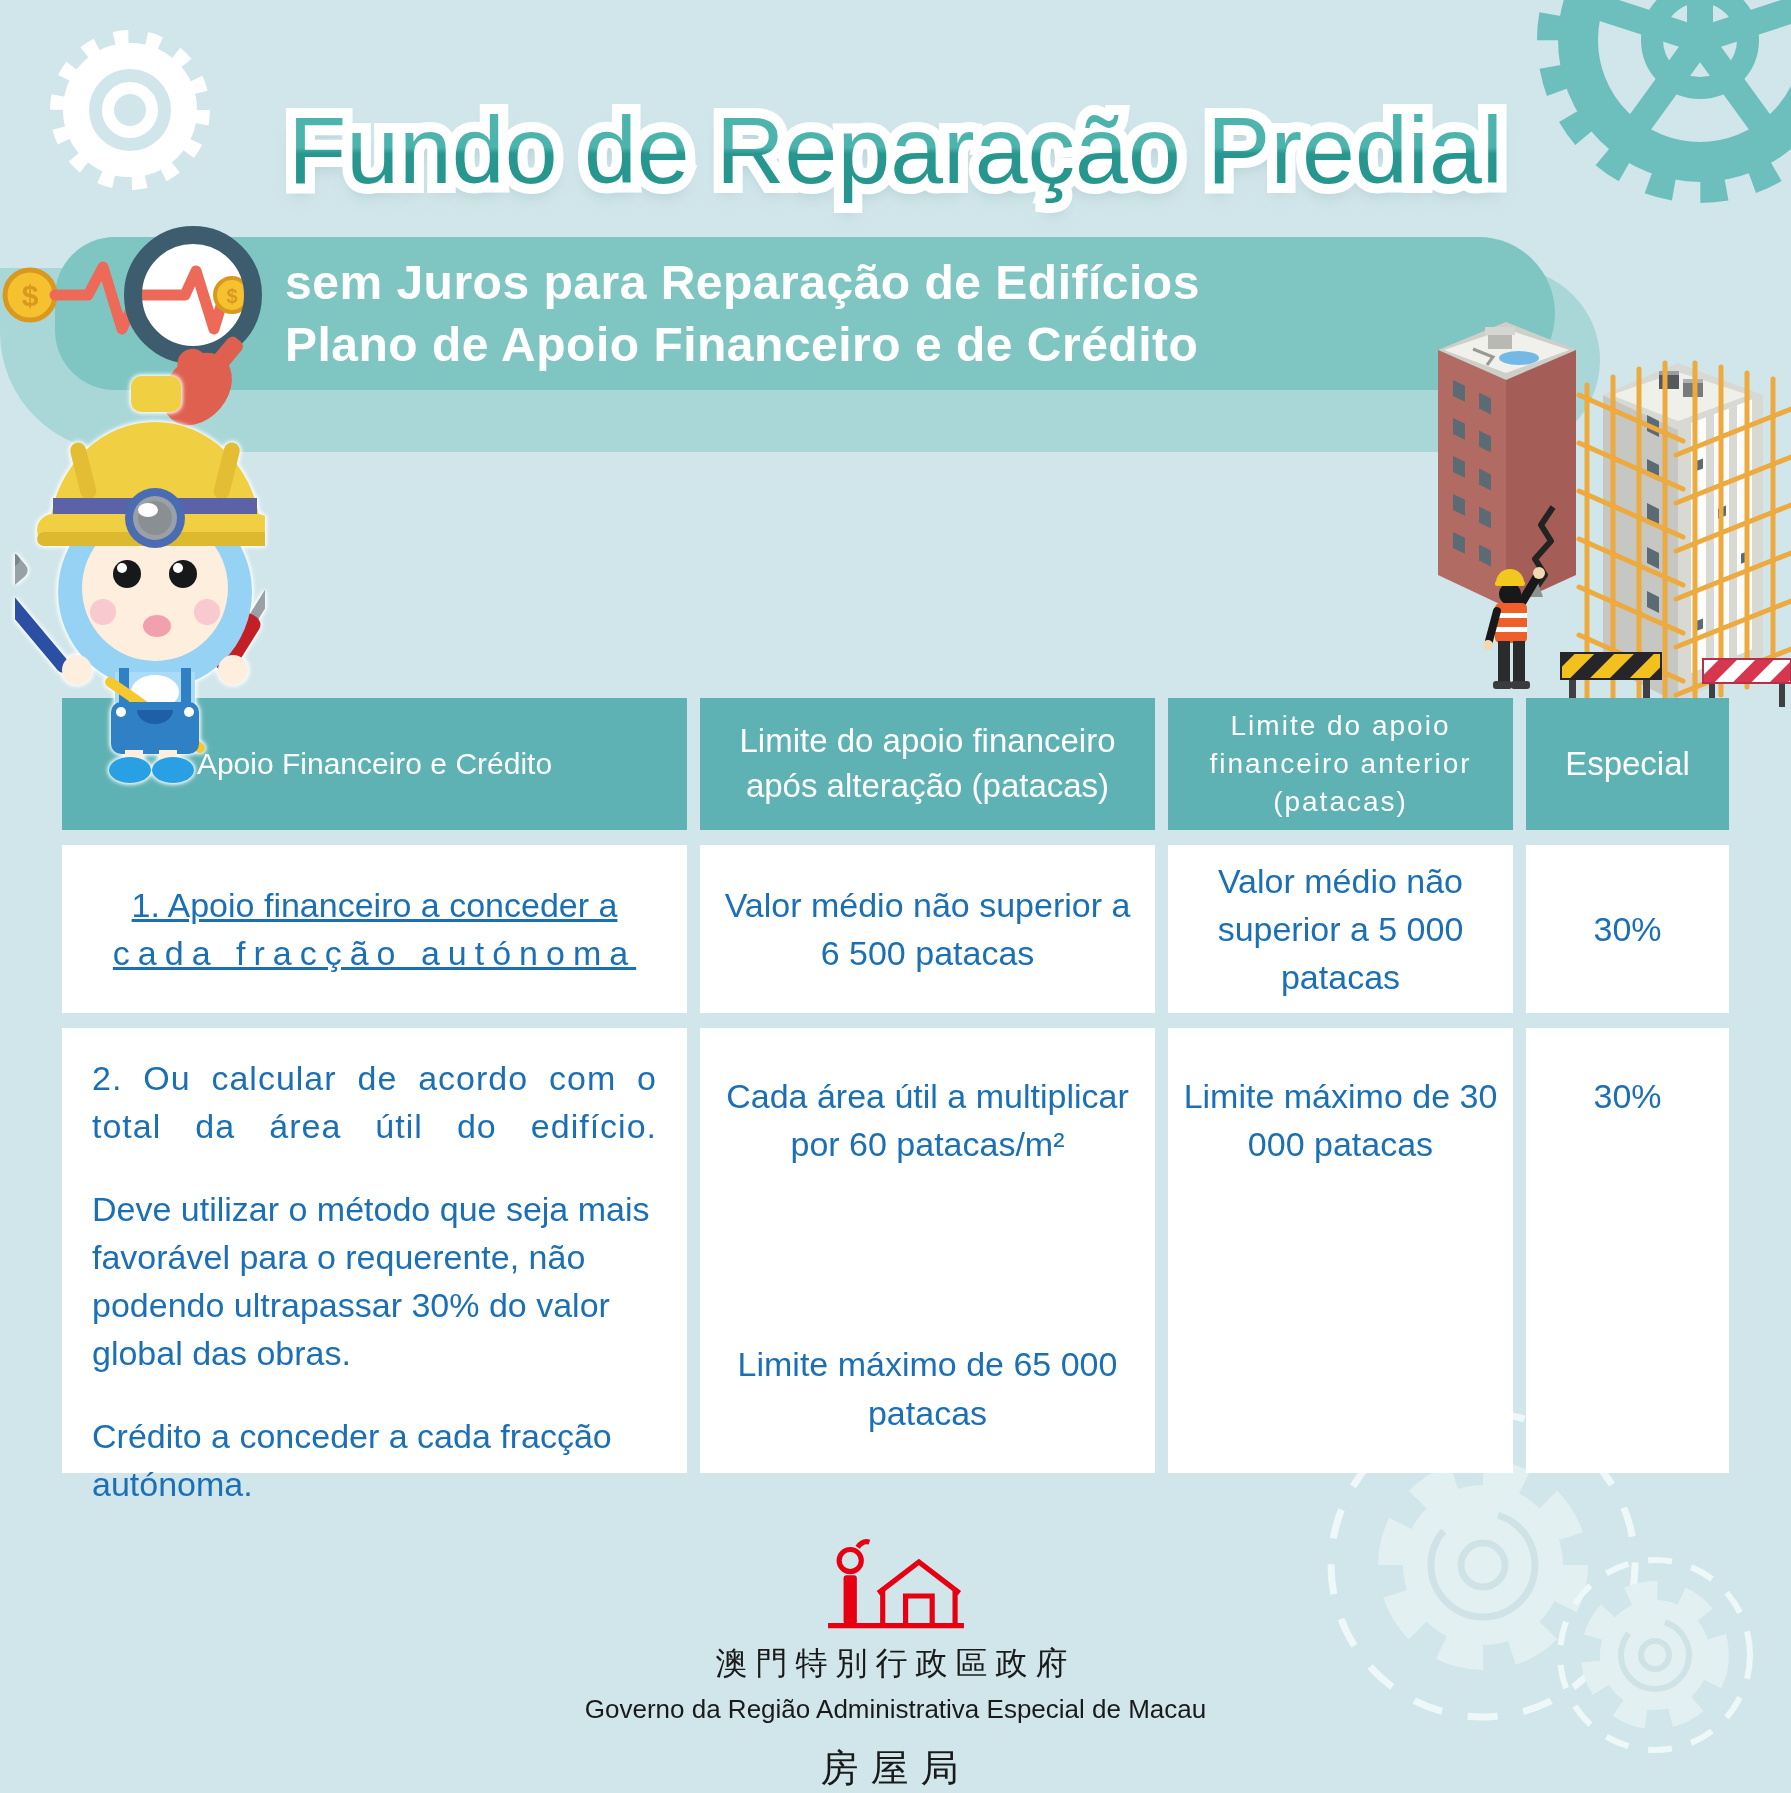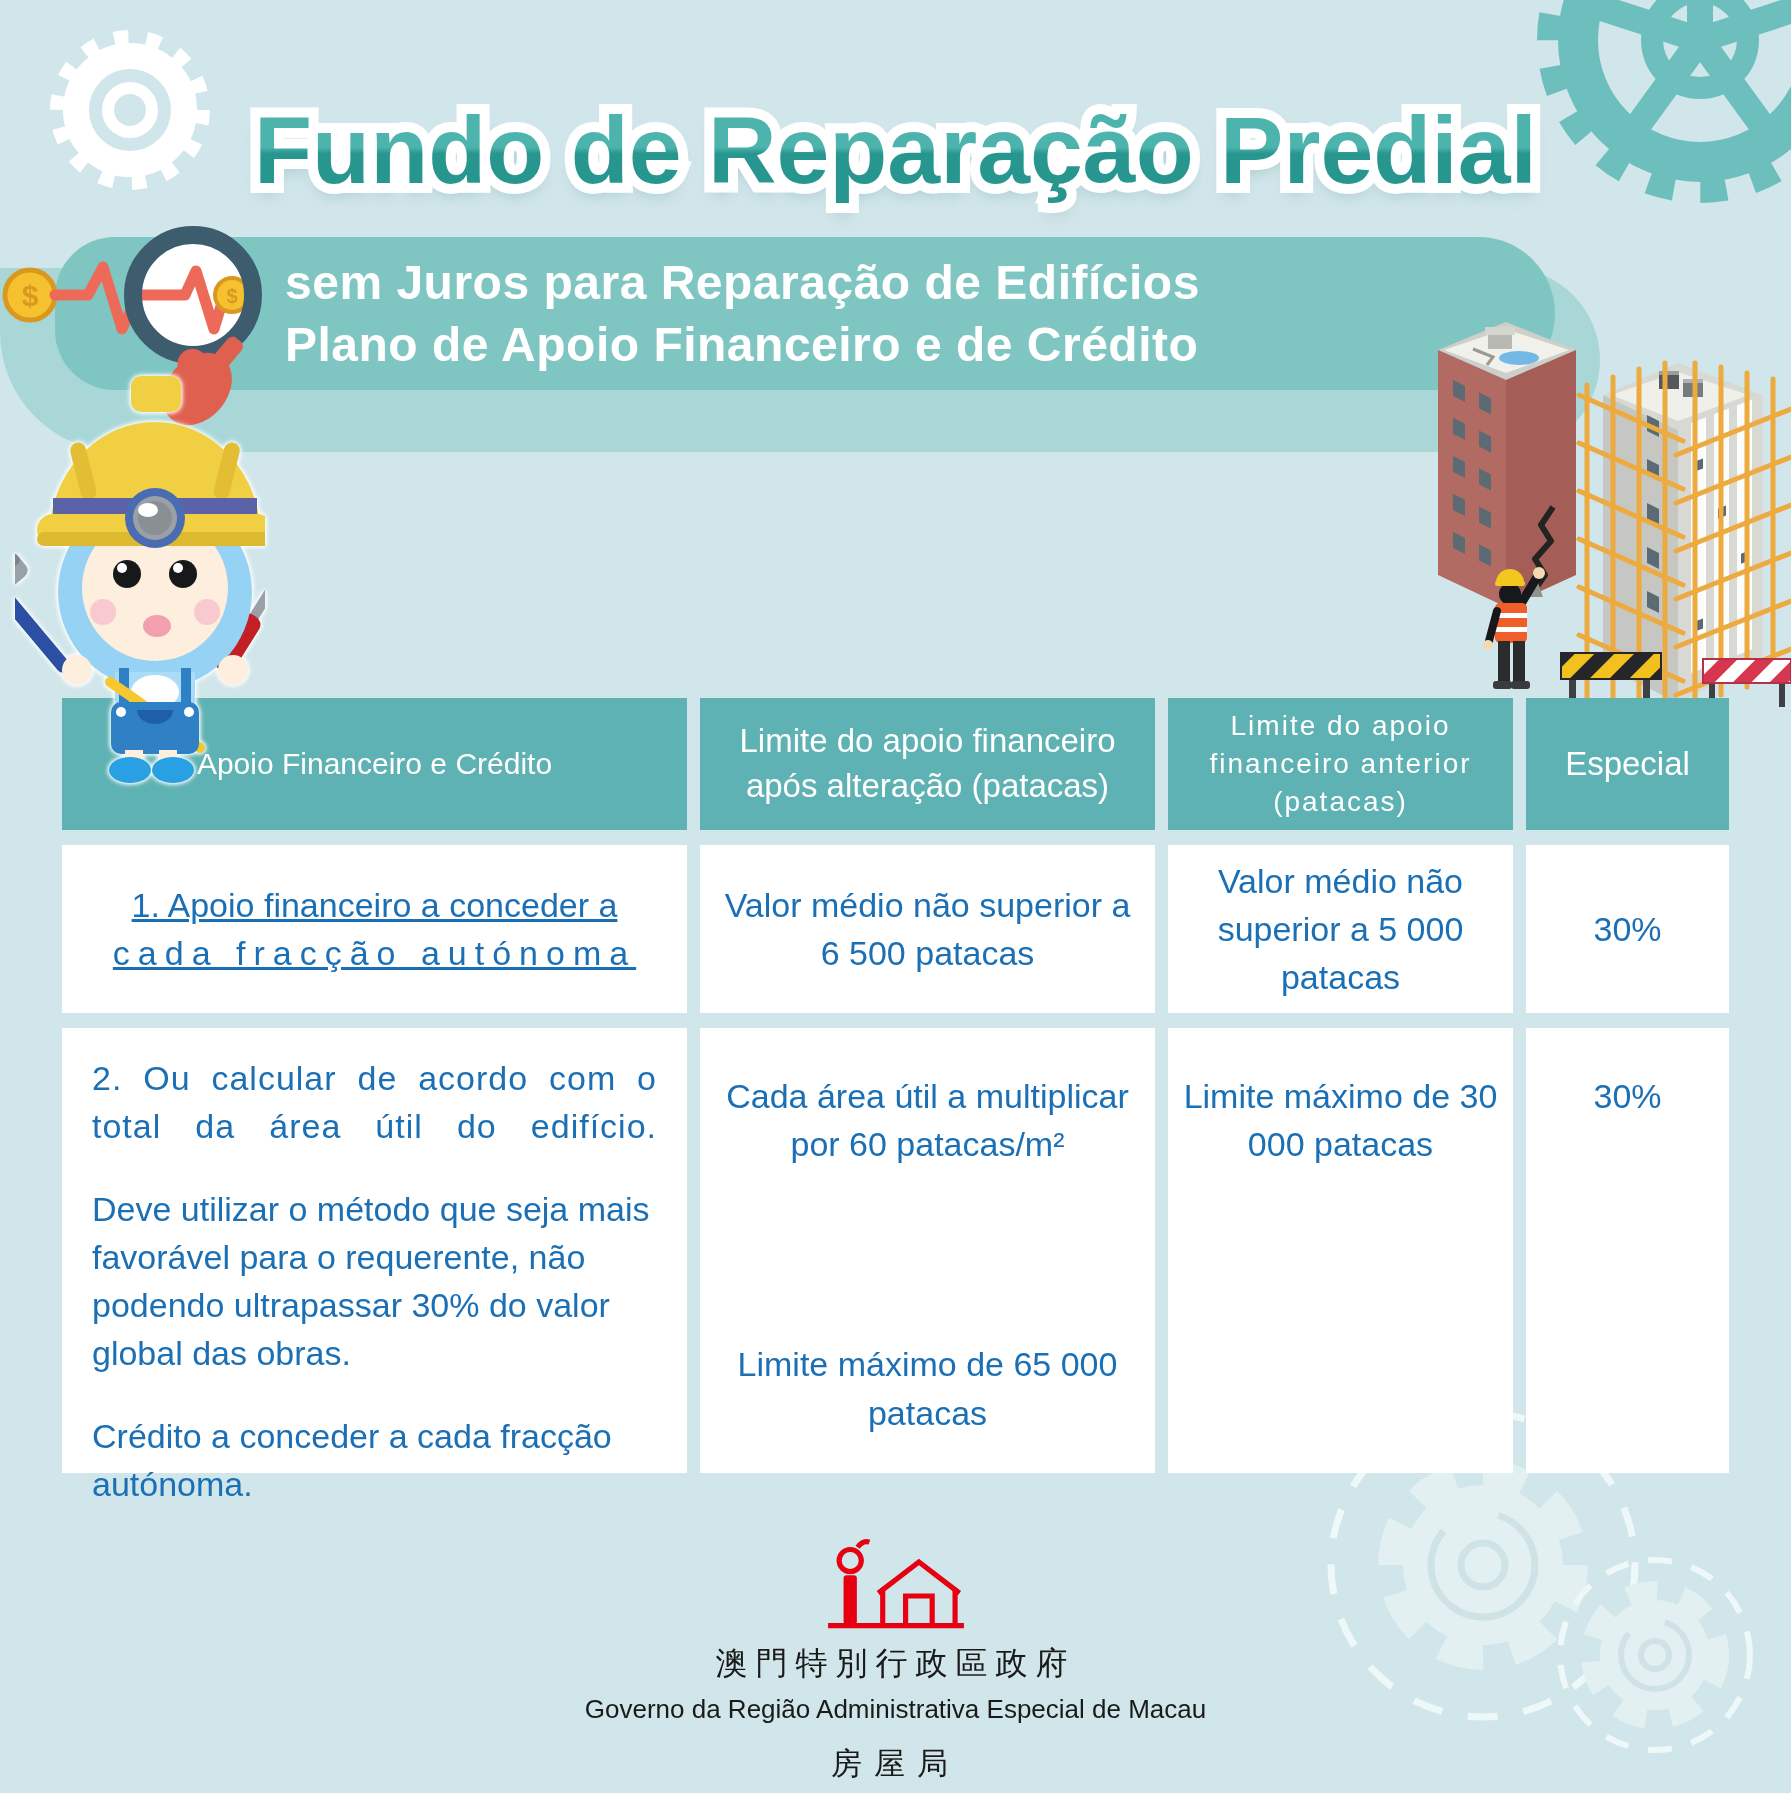--- a/index.html
+++ b/index.html
@@ -13,21 +13,21 @@
   
   .gear-svg{position:absolute;}
   
   .title-wrap{
     position:absolute;top:96px;left:0;right:0;
     text-align:center;height:150px;
   }
   .title-layer{
     position:absolute;left:50%;transform:translateX(-50%);
     white-space:nowrap;
-    font-size:95px;font-weight:700;letter-spacing:0px;
+    font-size:95px;font-weight:400;letter-spacing:0px;
   }
   .title-outline{
     color:#ffffff;
     -webkit-text-stroke:20px #ffffff;
     text-shadow:0 10px 16px rgba(110,160,165,.55);
   }
   .title-fill{color:#2d9d96;}
   @supports (-webkit-background-clip: text){
     .title-fill{
       background:linear-gradient(#4cb4ad 0 47%, #27968f 53% 100%);
@@ -90,21 +90,21 @@
   .td-r2c1 .p2{margin-bottom:34px;}
   .td-r2c2{display:flex;flex-direction:column;justify-content:space-between;text-align:center;padding:44px 14px 36px 14px;}
   
   .footer{
     position:absolute;left:0;right:0;top:1534px;z-index:5;
     text-align:center;color:#1a1a1a;
   }
   .footer-logo{display:block;margin:0 auto;}
   .f-zh1{font-size:32px;letter-spacing:8px;margin-top:12px;}
   .f-pt1{font-size:26px;margin-top:8px;}
-  .f-zh2{font-size:31px;letter-spacing:12px;margin-top:18px;}
+  .f-zh2{font-size:38px;letter-spacing:12px;margin-top:18px;}
   .f-pt2{font-size:25px;margin-top:6px;}
 </style>
 </head>
 <body>
 
 <div class="page">
 
   <svg class="gear-svg" style="left:35px;top:15px;" width="190" height="190" viewBox="0 0 190 190">
     <circle cx="95" cy="95" r="72" fill="none" stroke="#ffffff" stroke-width="16" stroke-dasharray="14.1 18.2"></circle>
     <circle cx="95" cy="95" r="54" fill="none" stroke="#ffffff" stroke-width="26"></circle>

